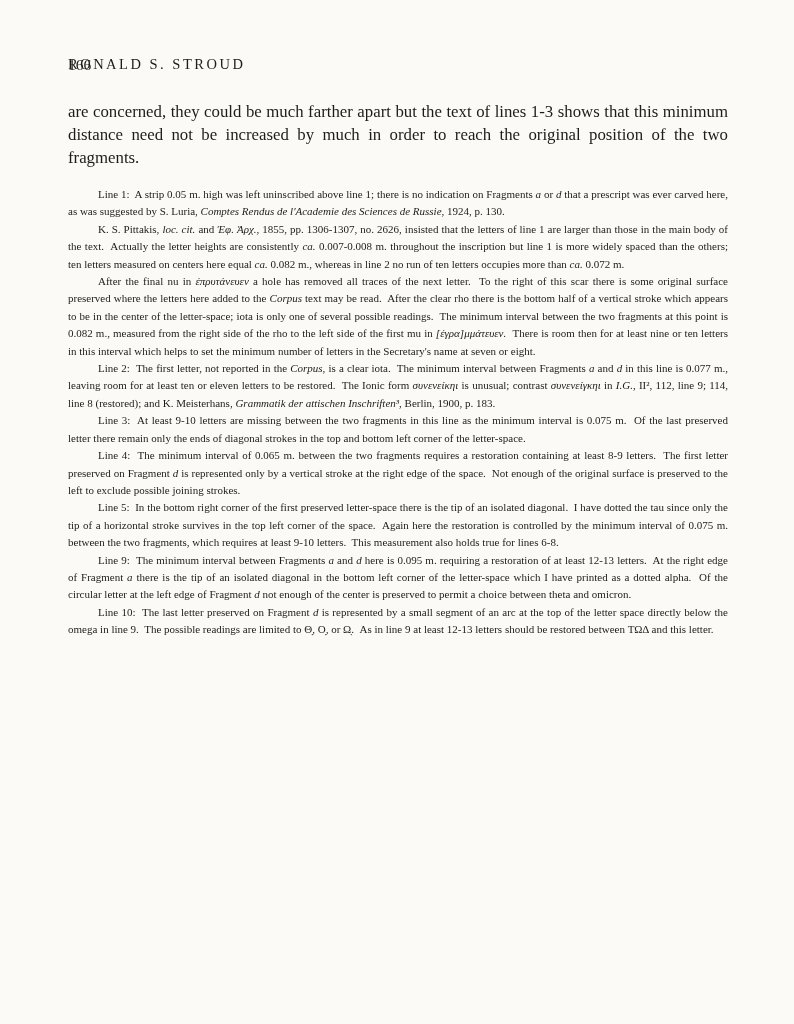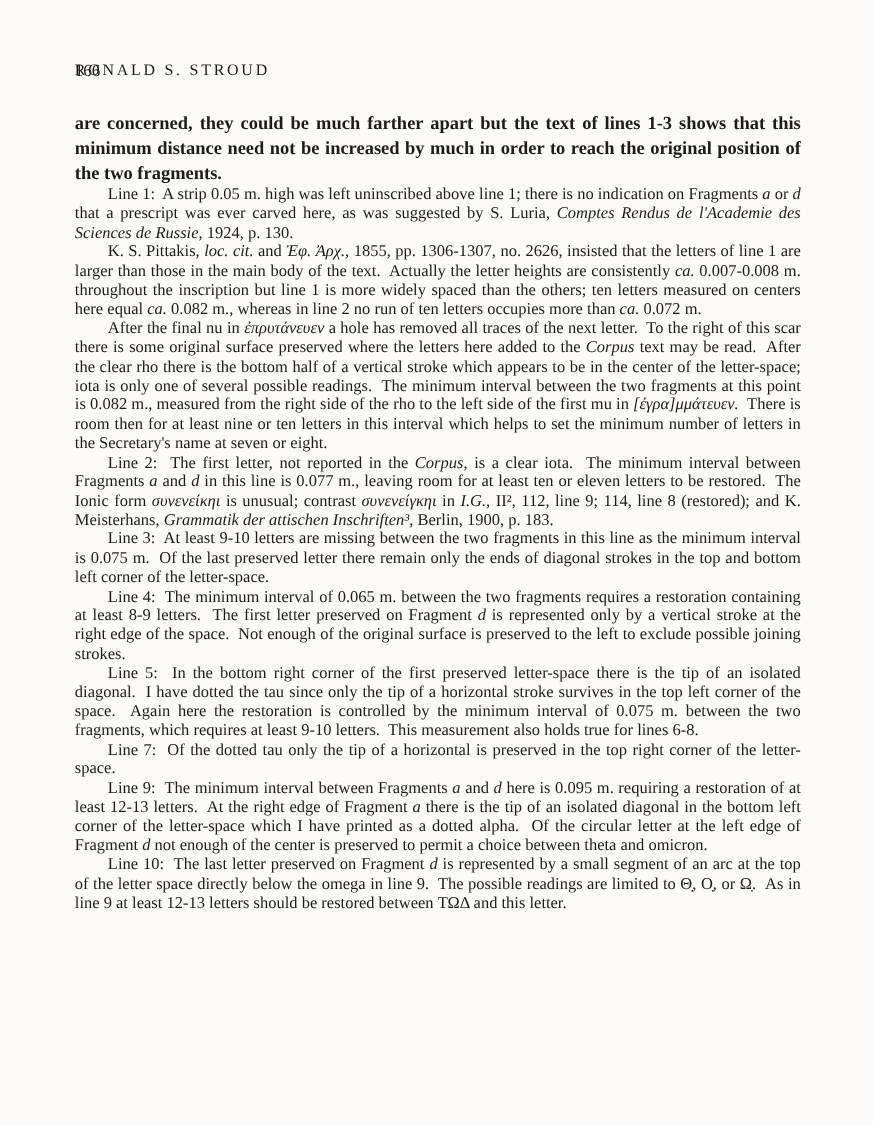--- a/index.html
+++ b/index.html
@@ -24,26 +24,25 @@
   .running-head {
     text-align: left;
     font-size: 14.5px;
     letter-spacing: 2.5px;
     padding-top: 2px;
   }
   .body-text p { margin: 0; text-align: justify; }
   p.lead {
     font-size: 16.8px;
     line-height: 23px;
-    margin-bottom: 0;
+    margin-bottom: 17px;
     text-indent: 0;
-    font-weight: bold;
   }
   p.commentary {
-    font-size: 15px;
+    font-size: 11px;
     line-height: 17.4px;
     text-indent: 30px;
   }
   .i { font-style: italic; }
   .greek { font-style: italic; }
 </style>
 </head>
 <body>
 
 <div class="page">
@@ -53,17 +52,16 @@
   </div>
   <div class="body-text">
       <p class="lead"><span>are concerned, they could be much farther apart but the text of lines 1-3 shows that this minimum distance need not be increased by much in order to reach the original position of the two fragments.</span></p>
       <p class="commentary"><span>Line 1:&nbsp; A strip 0.05 m. high was left uninscribed above line 1; there is no indication on Fragments </span><span class="i">a</span><span> or </span><span class="i">d</span><span> that a prescript was ever carved here, as was suggested by S. Luria, </span><span class="i">Comptes Rendus de l'Academie des Sciences de Russie,</span><span> 1924, p. 130.</span></p>
       <p class="commentary"><span>K. S. Pittakis, </span><span class="i">loc. cit.</span><span> and </span><span class="greek">Ἐφ. Ἀρχ.,</span><span> 1855, pp. 1306-1307, no. 2626, insisted that the letters of line 1 are larger than those in the main body of the text.&nbsp; Actually the letter heights are consistently </span><span class="i">ca.</span><span> 0.007-0.008 m. throughout the inscription but line 1 is more widely spaced than the others; ten letters measured on centers here equal </span><span class="i">ca.</span><span> 0.082 m., whereas in line 2 no run of ten letters occupies more than </span><span class="i">ca.</span><span> 0.072 m.</span></p>
       <p class="commentary"><span>After the final nu in </span><span class="greek">ἐπρυτάνευεν</span><span> a hole has removed all traces of the next letter.&nbsp; To the right of this scar there is some original surface preserved where the letters here added to the </span><span class="i">Corpus</span><span> text may be read.&nbsp; After the clear rho there is the bottom half of a vertical stroke which appears to be in the center of the letter-space; iota is only one of several possible readings.&nbsp; The minimum interval between the two fragments at this point is 0.082 m., measured from the right side of the rho to the left side of the first mu in </span><span class="greek">[ἐγρα]μμάτευεν.</span><span>&nbsp; There is room then for at least nine or ten letters in this interval which helps to set the minimum number of letters in the Secretary's name at seven or eight.</span></p>
       <p class="commentary"><span>Line 2:&nbsp; The first letter, not reported in the </span><span class="i">Corpus,</span><span> is a clear iota.&nbsp; The minimum interval between Fragments </span><span class="i">a</span><span> and </span><span class="i">d</span><span> in this line is 0.077 m., leaving room for at least ten or eleven letters to be restored.&nbsp; The Ionic form </span><span class="greek">συνενείκηι</span><span> is unusual; contrast </span><span class="greek">συνενείγκηι</span><span> in </span><span class="i">I.G.,</span><span> II², 112, line 9; 114, line 8 (restored); and K. Meisterhans, </span><span class="i">Grammatik der attischen Inschriften³,</span><span> Berlin, 1900, p. 183.</span></p>
       <p class="commentary"><span>Line 3:&nbsp; At least 9-10 letters are missing between the two fragments in this line as the minimum interval is 0.075 m.&nbsp; Of the last preserved letter there remain only the ends of diagonal strokes in the top and bottom left corner of the letter-space.</span></p>
       <p class="commentary"><span>Line 4:&nbsp; The minimum interval of 0.065 m. between the two fragments requires a restoration containing at least 8-9 letters.&nbsp; The first letter preserved on Fragment </span><span class="i">d</span><span> is represented only by a vertical stroke at the right edge of the space.&nbsp; Not enough of the original surface is preserved to the left to exclude possible joining strokes.</span></p>
       <p class="commentary"><span>Line 5:&nbsp; In the bottom right corner of the first preserved letter-space there is the tip of an isolated diagonal.&nbsp; I have dotted the tau since only the tip of a horizontal stroke survives in the top left corner of the space.&nbsp; Again here the restoration is controlled by the minimum interval of 0.075 m. between the two fragments, which requires at least 9-10 letters.&nbsp; This measurement also holds true for lines 6-8.</span></p>
-      <p class="commentary"><span>Line 7:&nbsp; Of the dotted tau only the tip of a horizontal is preserved in the top right corner of the letter-space.</span></p>
       <p class="commentary"><span>Line 9:&nbsp; The minimum interval between Fragments </span><span class="i">a</span><span> and </span><span class="i">d</span><span> here is 0.095 m. requiring a restoration of at least 12-13 letters.&nbsp; At the right edge of Fragment </span><span class="i">a</span><span> there is the tip of an isolated diagonal in the bottom left corner of the letter-space which I have printed as a dotted alpha.&nbsp; Of the circular letter at the left edge of Fragment </span><span class="i">d</span><span> not enough of the center is preserved to permit a choice between theta and omicron.</span></p>
       <p class="commentary"><span>Line 10:&nbsp; The last letter preserved on Fragment </span><span class="i">d</span><span> is represented by a small segment of an arc at the top of the letter space directly below the omega in line 9.&nbsp; The possible readings are limited to Θ̣, Ο̣, or Ω̣.&nbsp; As in line 9 at least 12-13 letters should be restored between ΤΩΔ and this letter.</span></p>
     </div>
 </div>
 
 </body></html>

